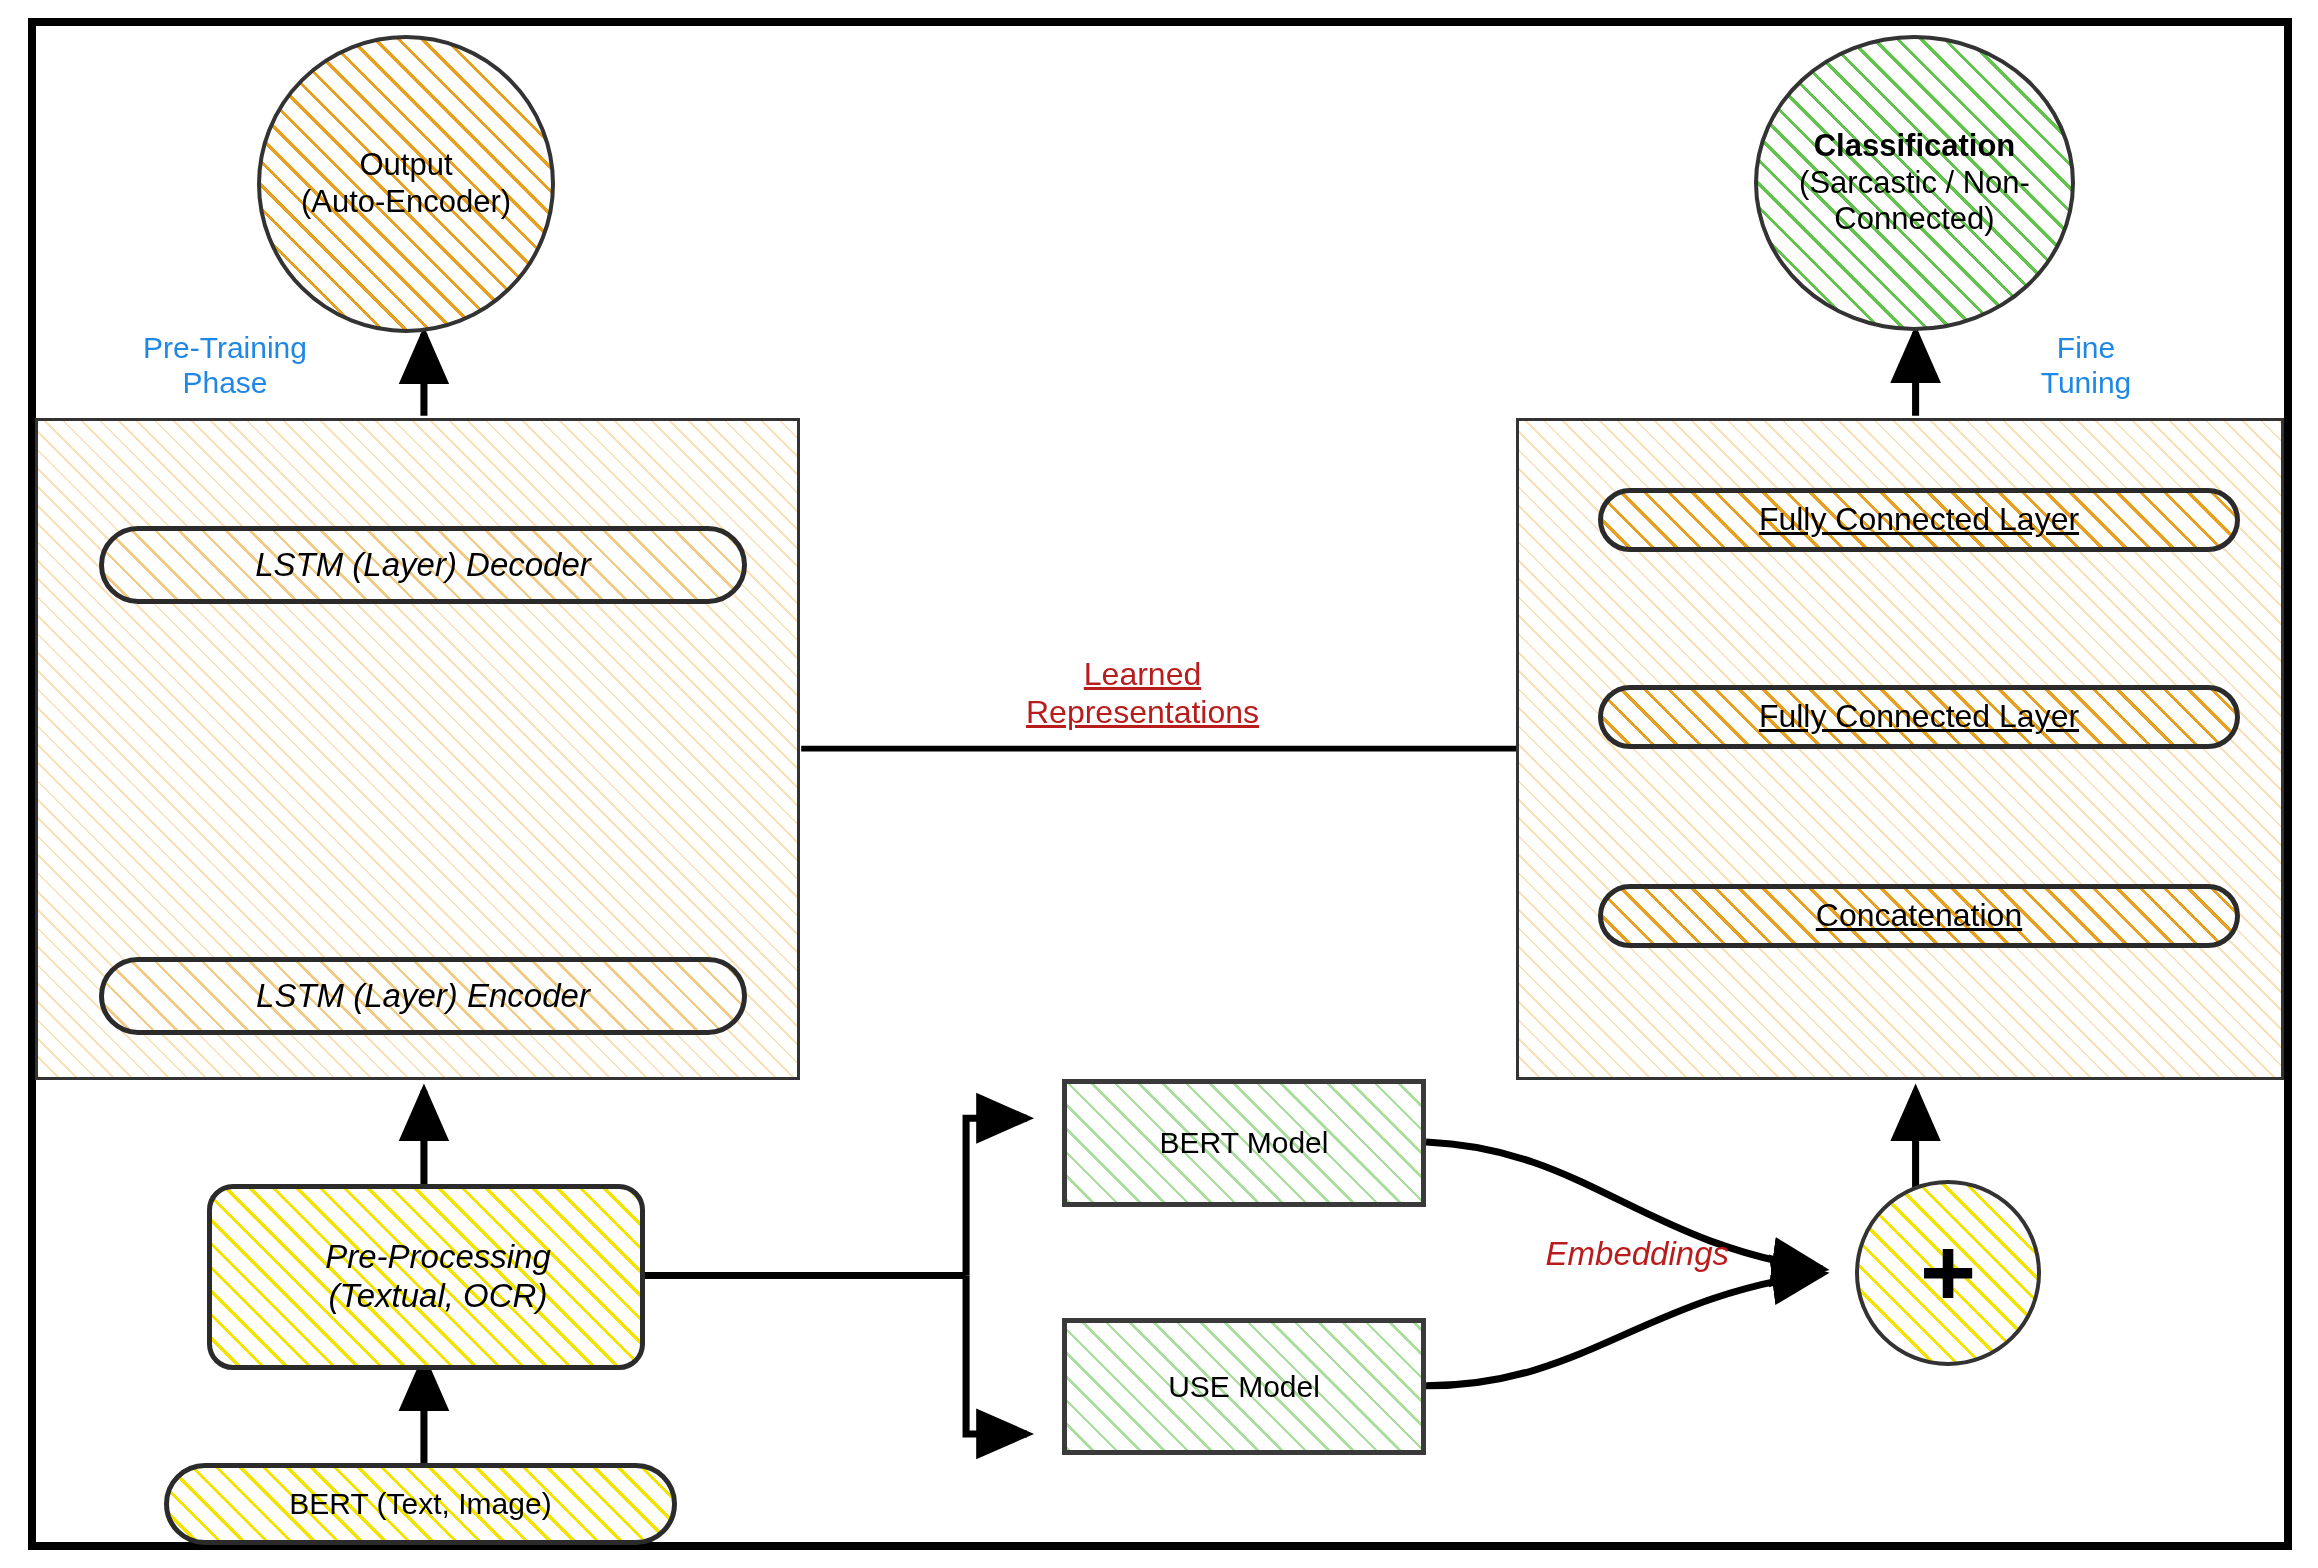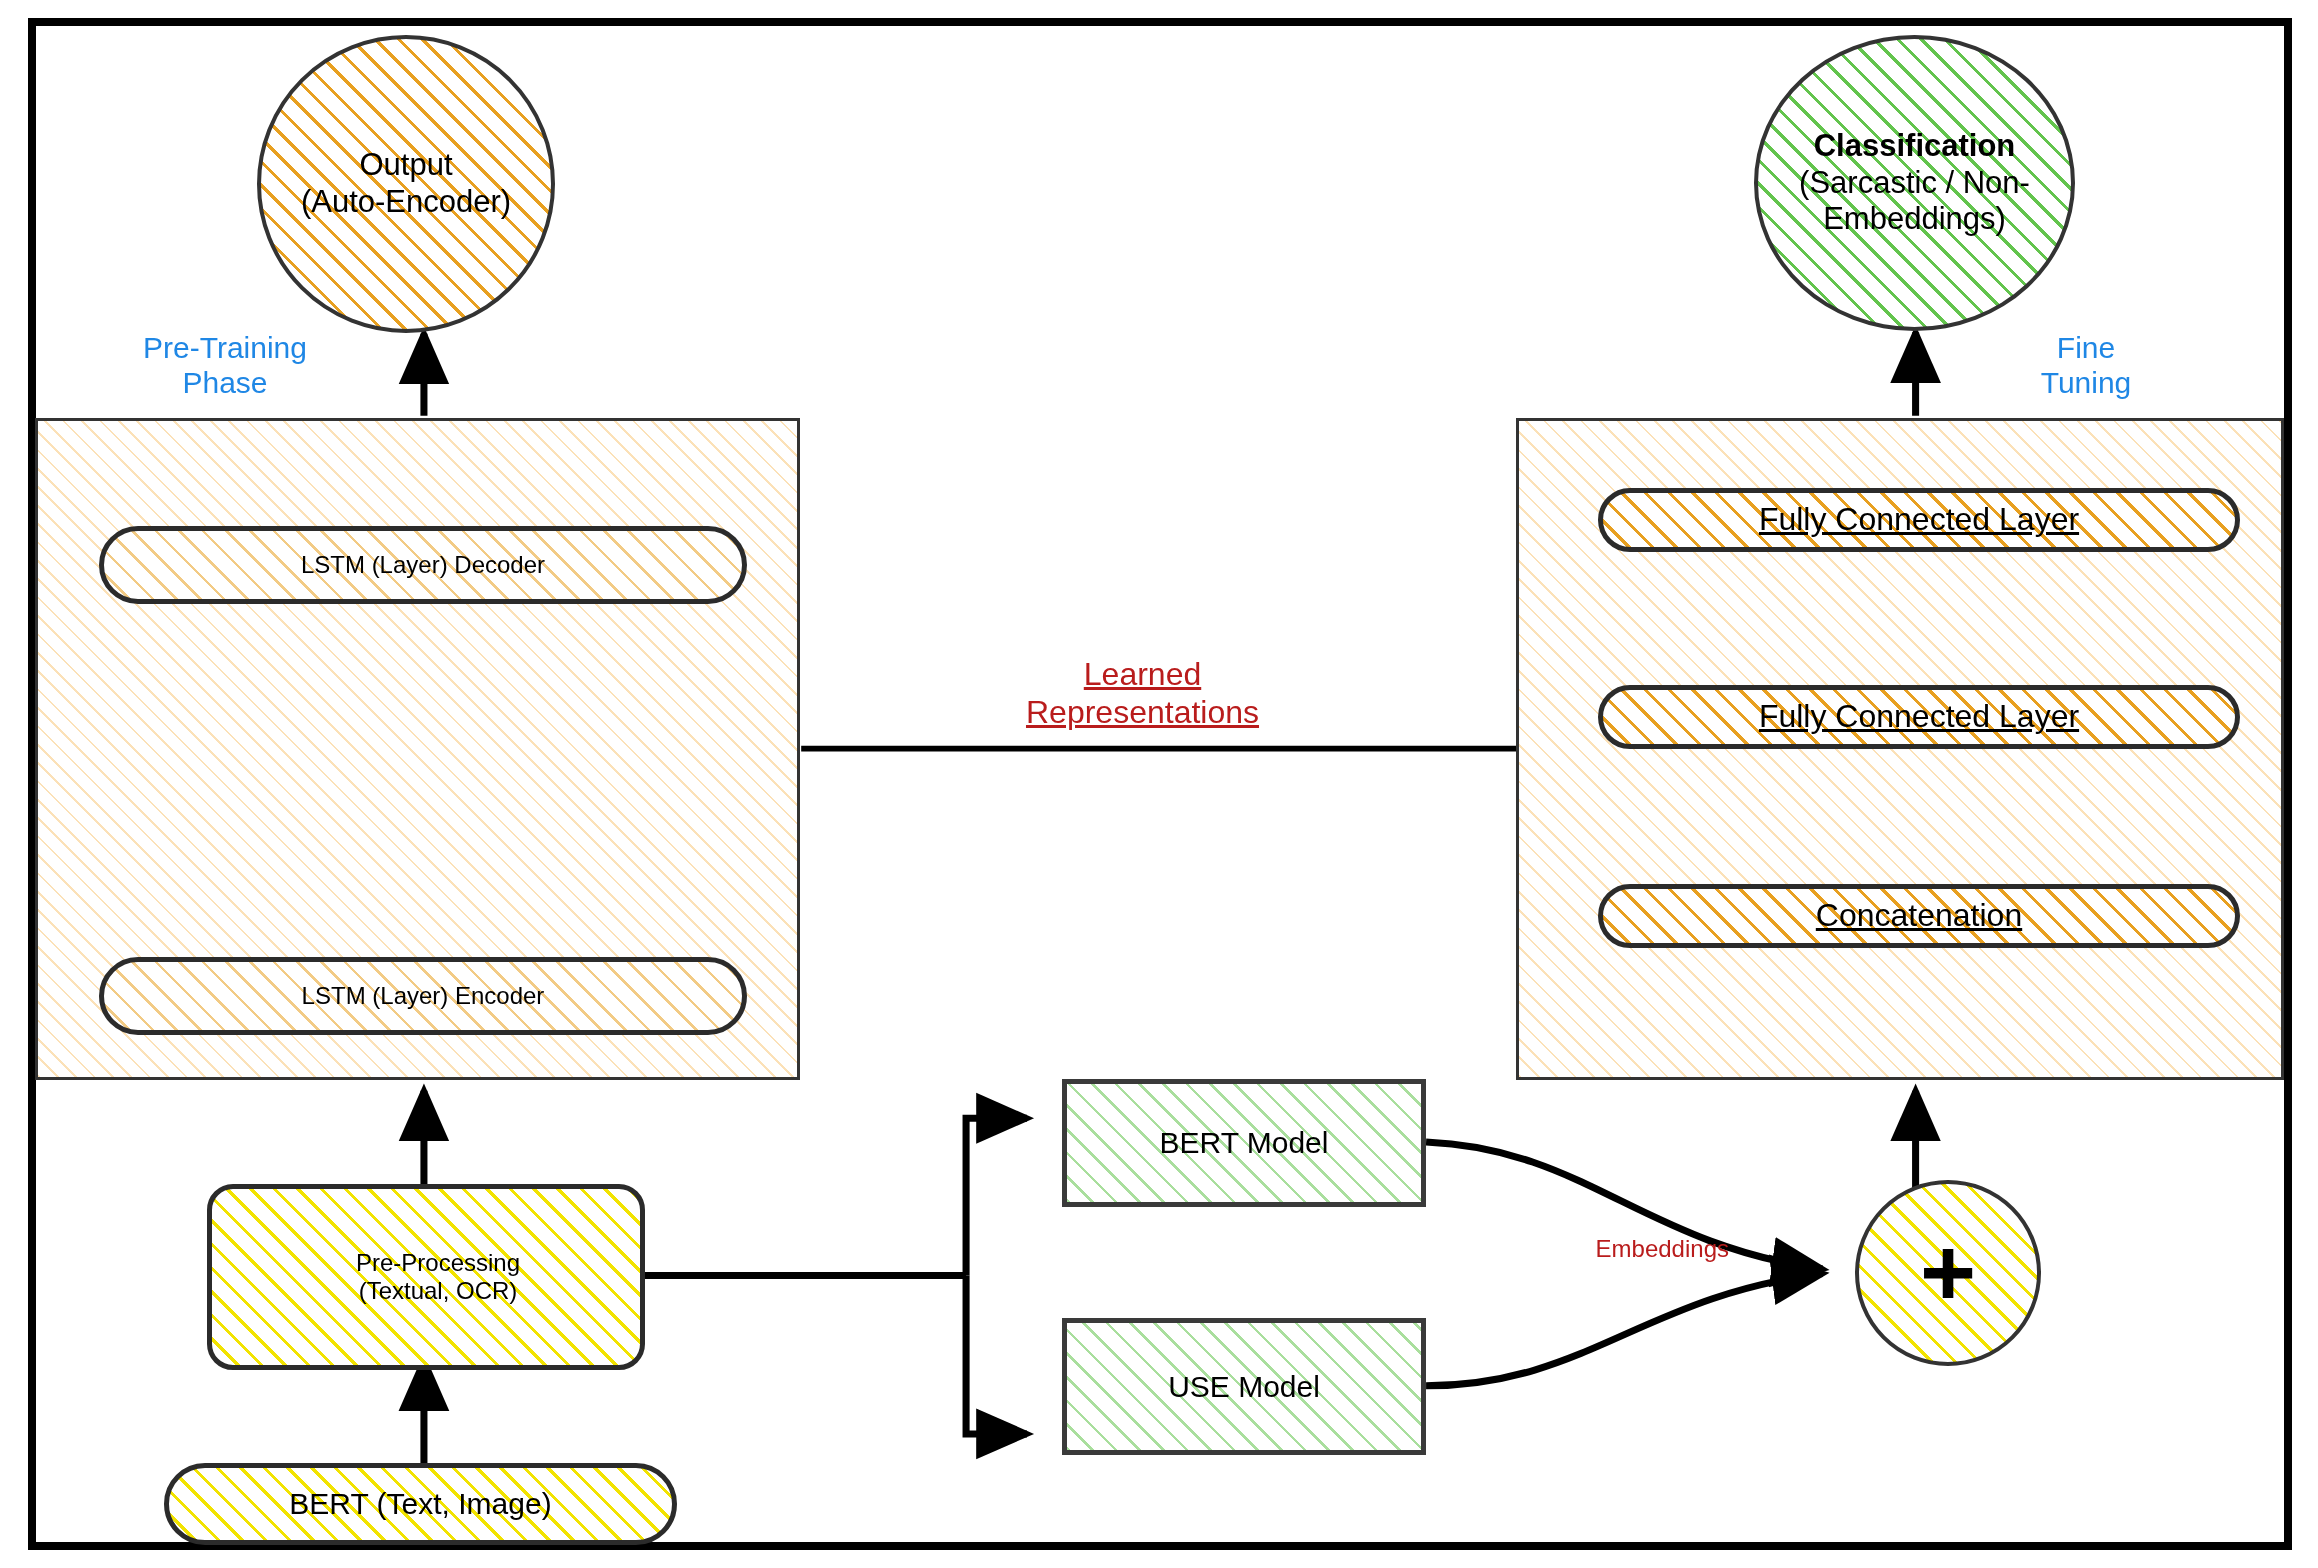--- a/index.html
+++ b/index.html
@@ -17,21 +17,21 @@
   .circ{border:4.5px solid #333333;border-radius:50%;}
   .hatch-orange{background-color:#ffffff;background-image:repeating-linear-gradient(45deg,#e8a020 0 3.2px,rgba(255,255,255,0) 3.2px 16.7px);}
   .hatch-orange-soft{background-color:#ffffff;background-image:repeating-linear-gradient(45deg,rgba(232,160,32,.55) 0 2.6px,rgba(255,255,255,0) 2.6px 16.7px);}
   .hatch-yellow{background-color:#ffffff;background-image:repeating-linear-gradient(45deg,#f2e300 0 3.2px,rgba(255,255,255,0) 3.2px 16.7px);}
   .hatch-green{background-color:#ffffff;background-image:repeating-linear-gradient(45deg,#63c44d 0 3.2px,rgba(255,255,255,0) 3.2px 16.7px);}
   .hatch-green-soft{background-color:#ffffff;background-image:repeating-linear-gradient(45deg,rgba(99,196,77,.55) 0 2.6px,rgba(255,255,255,0) 2.6px 16.7px);}
   .lbl{position:absolute;color:#b91c1c;text-align:center;line-height:1.18;}
   .blue{color:#1f87e5;}
   .t48{font-size:31px;}
   .t50{font-size:32px;text-decoration:underline;}
-  .t52{font-size:24px;}
+  .t52{font-size:33px;font-style:italic;}
   .t54{font-size:30px;}
   .b{font-weight:bold;}
   svg.ovl{position:absolute;left:0;top:0;width:2319px;height:1568px;pointer-events:none;}
   .inner{position:relative;z-index:3;line-height:1.18;}
   .plus{font-size:96px;font-weight:bold;line-height:0.8;color:#000;}
 </style>
 </head>
 <body>
 
 <div id="stage">
@@ -116,21 +116,21 @@
     <div class="inner t48">
       <div>Output</div>
       <div>(Auto-Encoder)</div>
     </div>
   </div>
 
   <div class="node circ hatch-green" style="left:1754px;top:35px;width:321px;height:296px;">
     <div class="inner t48">
       <div class="b">Classification</div>
       <div>(Sarcastic / Non-</div>
-      <div>Embeddings)</div>
+      <div>Connected)</div>
     </div>
   </div>
 
   <div class="lbl blue t54" style="left:90px;top:330px;width:270px;">
     <div>Pre-Training</div>
     <div>Phase</div>
   </div>
 
   <div class="lbl blue t54" style="left:1977px;top:330px;width:218px;">
     <div>Fine</div>

